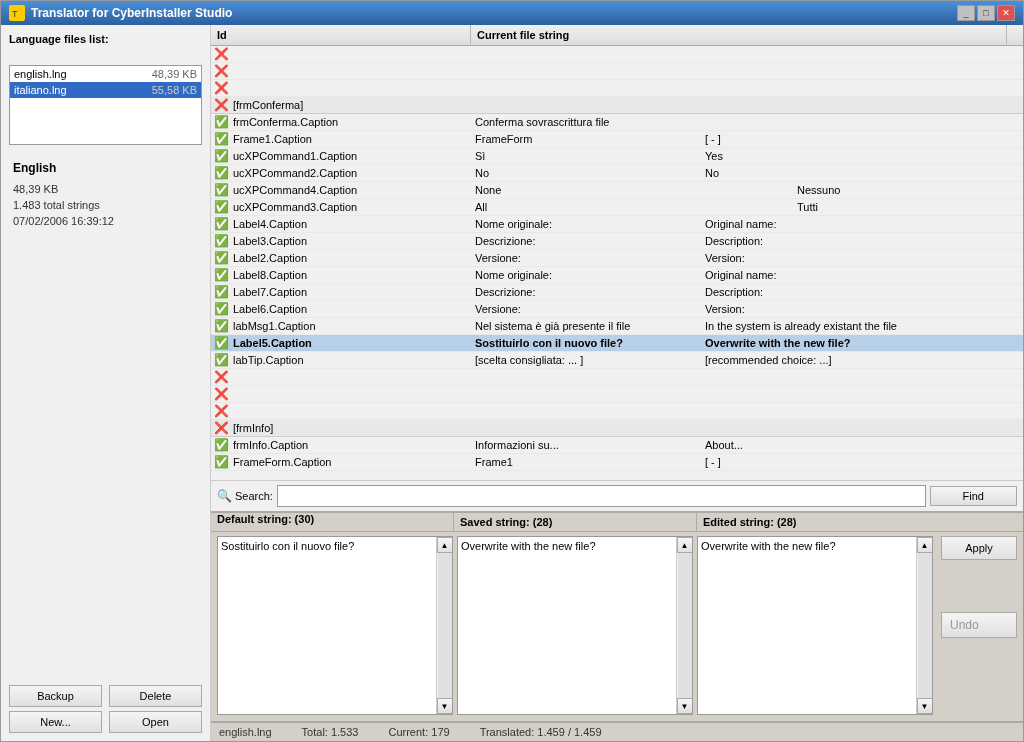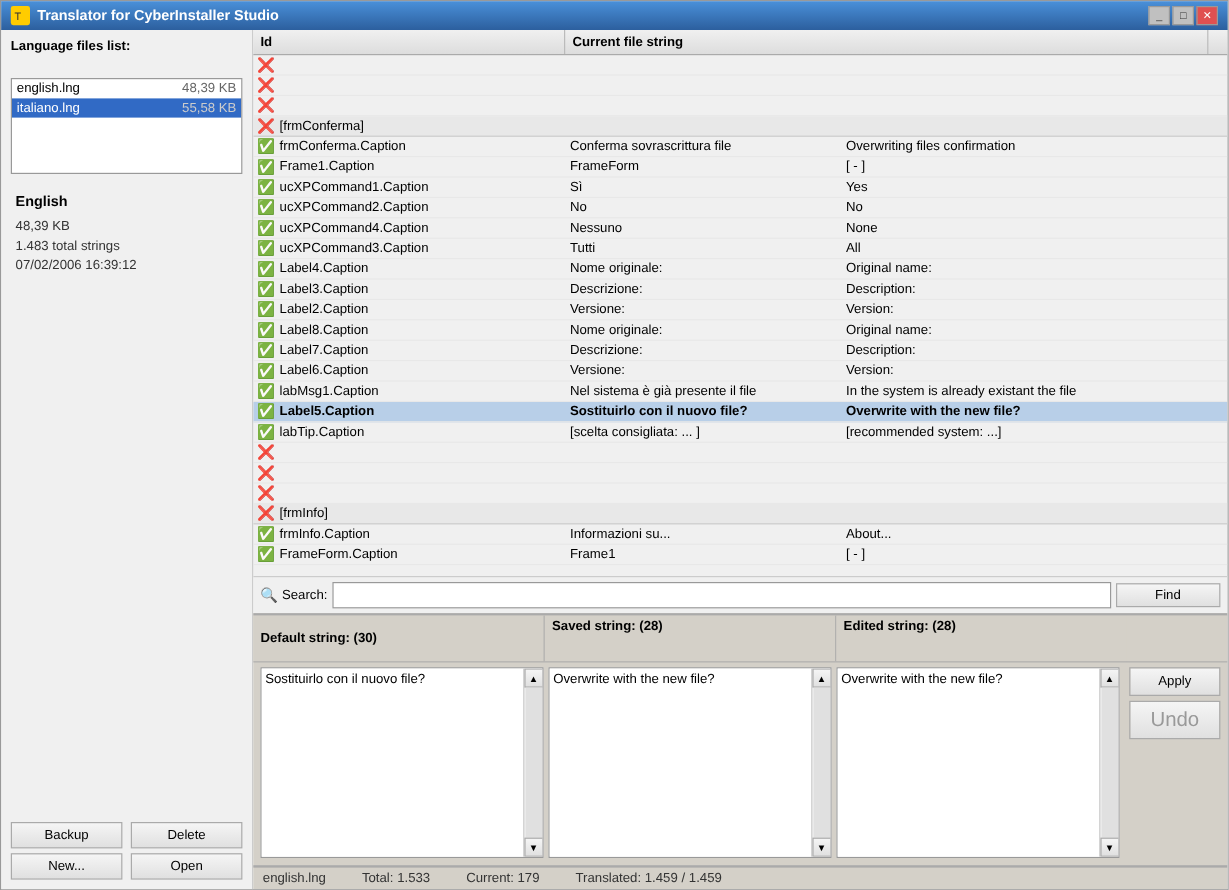--- a/index.html
+++ b/index.html
@@ -307,23 +307,24 @@
       border: 1px solid #aaa;
       cursor: pointer;
       font-size: 11px;
       text-align: center;
     }
     .undo-btn {
       padding: 5px 8px;
       background: linear-gradient(to bottom, #f5f5f5, #e0e0e0);
       border: 1px solid #aaa;
       cursor: pointer;
-      font-size: 17px;
-      text-align: center;
+      font-size: 12px;
+      text-align: left;
       color: #999;
+      margin-top: 48px;
     }
     .status-bar {
       background: #d4d0c8;
       border-top: 2px solid #aaa;
       padding: 3px 8px;
       display: flex;
       gap: 30px;
       font-size: 11px;
       flex-shrink: 0;
     }
@@ -427,21 +428,20 @@
             <div class="table-cell col-default" style="width:230px;flex-shrink:0;"></div>
             <div class="table-cell col-current" style="flex:1;"></div>
           </div>
 
           <div class="table-row">
             <div class="table-cell col-id" style="width:260px;flex-shrink:0;">
               <span class="row-icon icon-check">✅</span>
               <span>frmConferma.Caption</span>
             </div>
             <div class="table-cell col-default" style="width:230px;flex-shrink:0;">Conferma sovrascrittura file</div>
-            <div class="table-cell col-current" style="flex:1;">Overwriting files confirmation</div>
           </div>
 
           <div class="table-row">
             <div class="table-cell col-id" style="width:260px;flex-shrink:0;">
               <span class="row-icon icon-check">✅</span>
               <span>Frame1.Caption</span>
             </div>
             <div class="table-cell col-default" style="width:230px;flex-shrink:0;">FrameForm</div>
             <div class="table-cell col-current" style="flex:1;">[ - ]</div>
           </div>
@@ -462,31 +462,31 @@
             </div>
             <div class="table-cell col-default" style="width:230px;flex-shrink:0;">No</div>
             <div class="table-cell col-current" style="flex:1;">No</div>
           </div>
 
           <div class="table-row">
             <div class="table-cell col-id" style="width:260px;flex-shrink:0;">
               <span class="row-icon icon-check">✅</span>
               <span>ucXPCommand4.Caption</span>
             </div>
+            <div class="table-cell col-current" style="flex:1;">None</div>
             <div class="table-cell col-default" style="width:230px;flex-shrink:0;">Nessuno</div>
-            <div class="table-cell col-current" style="flex:1;">None</div>
           </div>
 
           <div class="table-row">
             <div class="table-cell col-id" style="width:260px;flex-shrink:0;">
               <span class="row-icon icon-check">✅</span>
               <span>ucXPCommand3.Caption</span>
             </div>
+            <div class="table-cell col-current" style="flex:1;">All</div>
             <div class="table-cell col-default" style="width:230px;flex-shrink:0;">Tutti</div>
-            <div class="table-cell col-current" style="flex:1;">All</div>
           </div>
 
           <div class="table-row">
             <div class="table-cell col-id" style="width:260px;flex-shrink:0;">
               <span class="row-icon icon-check">✅</span>
               <span>Label4.Caption</span>
             </div>
             <div class="table-cell col-default" style="width:230px;flex-shrink:0;">Nome originale:</div>
             <div class="table-cell col-current" style="flex:1;">Original name:</div>
           </div>
@@ -553,21 +553,21 @@
             <div class="table-cell col-default" style="width:230px;flex-shrink:0;">Sostituirlo con il nuovo file?</div>
             <div class="table-cell col-current" style="flex:1;">Overwrite with the new file?</div>
           </div>
 
           <div class="table-row">
             <div class="table-cell col-id" style="width:260px;flex-shrink:0;">
               <span class="row-icon icon-check">✅</span>
               <span>labTip.Caption</span>
             </div>
             <div class="table-cell col-default" style="width:230px;flex-shrink:0;">[scelta consigliata: ... ]</div>
-            <div class="table-cell col-current" style="flex:1;">[recommended system: ...]</div>
+            <div class="table-cell col-current" style="flex:1;">[recommended choice: ...]</div>
           </div>
 
           <div class="table-row">
             <div class="table-cell col-id" style="width:260px;flex-shrink:0;">
               <span class="row-icon icon-error">❌</span>
             </div>
             <div class="table-cell col-default" style="width:230px;flex-shrink:0;"></div>
             <div class="table-cell col-current" style="flex:1;"></div>
           </div>
 
@@ -621,21 +621,21 @@
           <span style="font-size:12px;">🔍</span>
           <span>Search:</span>
         </span>
         <input type="text" class="search-input" value="" style="">
         <button class="find-btn">Find</button>
       </div>
 
       <div class="bottom-section">
 
         <div style="display:flex; border-bottom:1px solid #aaa; flex-shrink:0;">
-          <div style="flex:1; padding:13px 6px; font-size:11px; font-weight:bold; background:#d4d0c8; border-right:1px solid #aaa;">Default string: (30)</div>
+          <div style="flex:1; padding:0 6px; font-size:11px; font-weight:bold; background:#d4d0c8; border-right:1px solid #aaa;">Default string: (30)</div>
           <div style="flex:1; padding:3px 6px; font-size:11px; font-weight:bold; background:#d4d0c8; border-right:1px solid #aaa;">Saved string: (28)</div>
           <div style="flex:1; padding:3px 6px; font-size:11px; font-weight:bold; background:#d4d0c8;">Edited string: (28)</div>
           <div style="width:84px; flex-shrink:0; background:#d4d0c8;"></div>
         </div>
 
         <div style="display:flex; flex:1; padding:4px 6px 6px 6px; gap:4px; overflow:hidden;">
 
           <div class="editor-col">
             <div class="editor-wrapper">
               <textarea class="editor-text" readonly="" style="">Sostituirlo con il nuovo file?</textarea>

